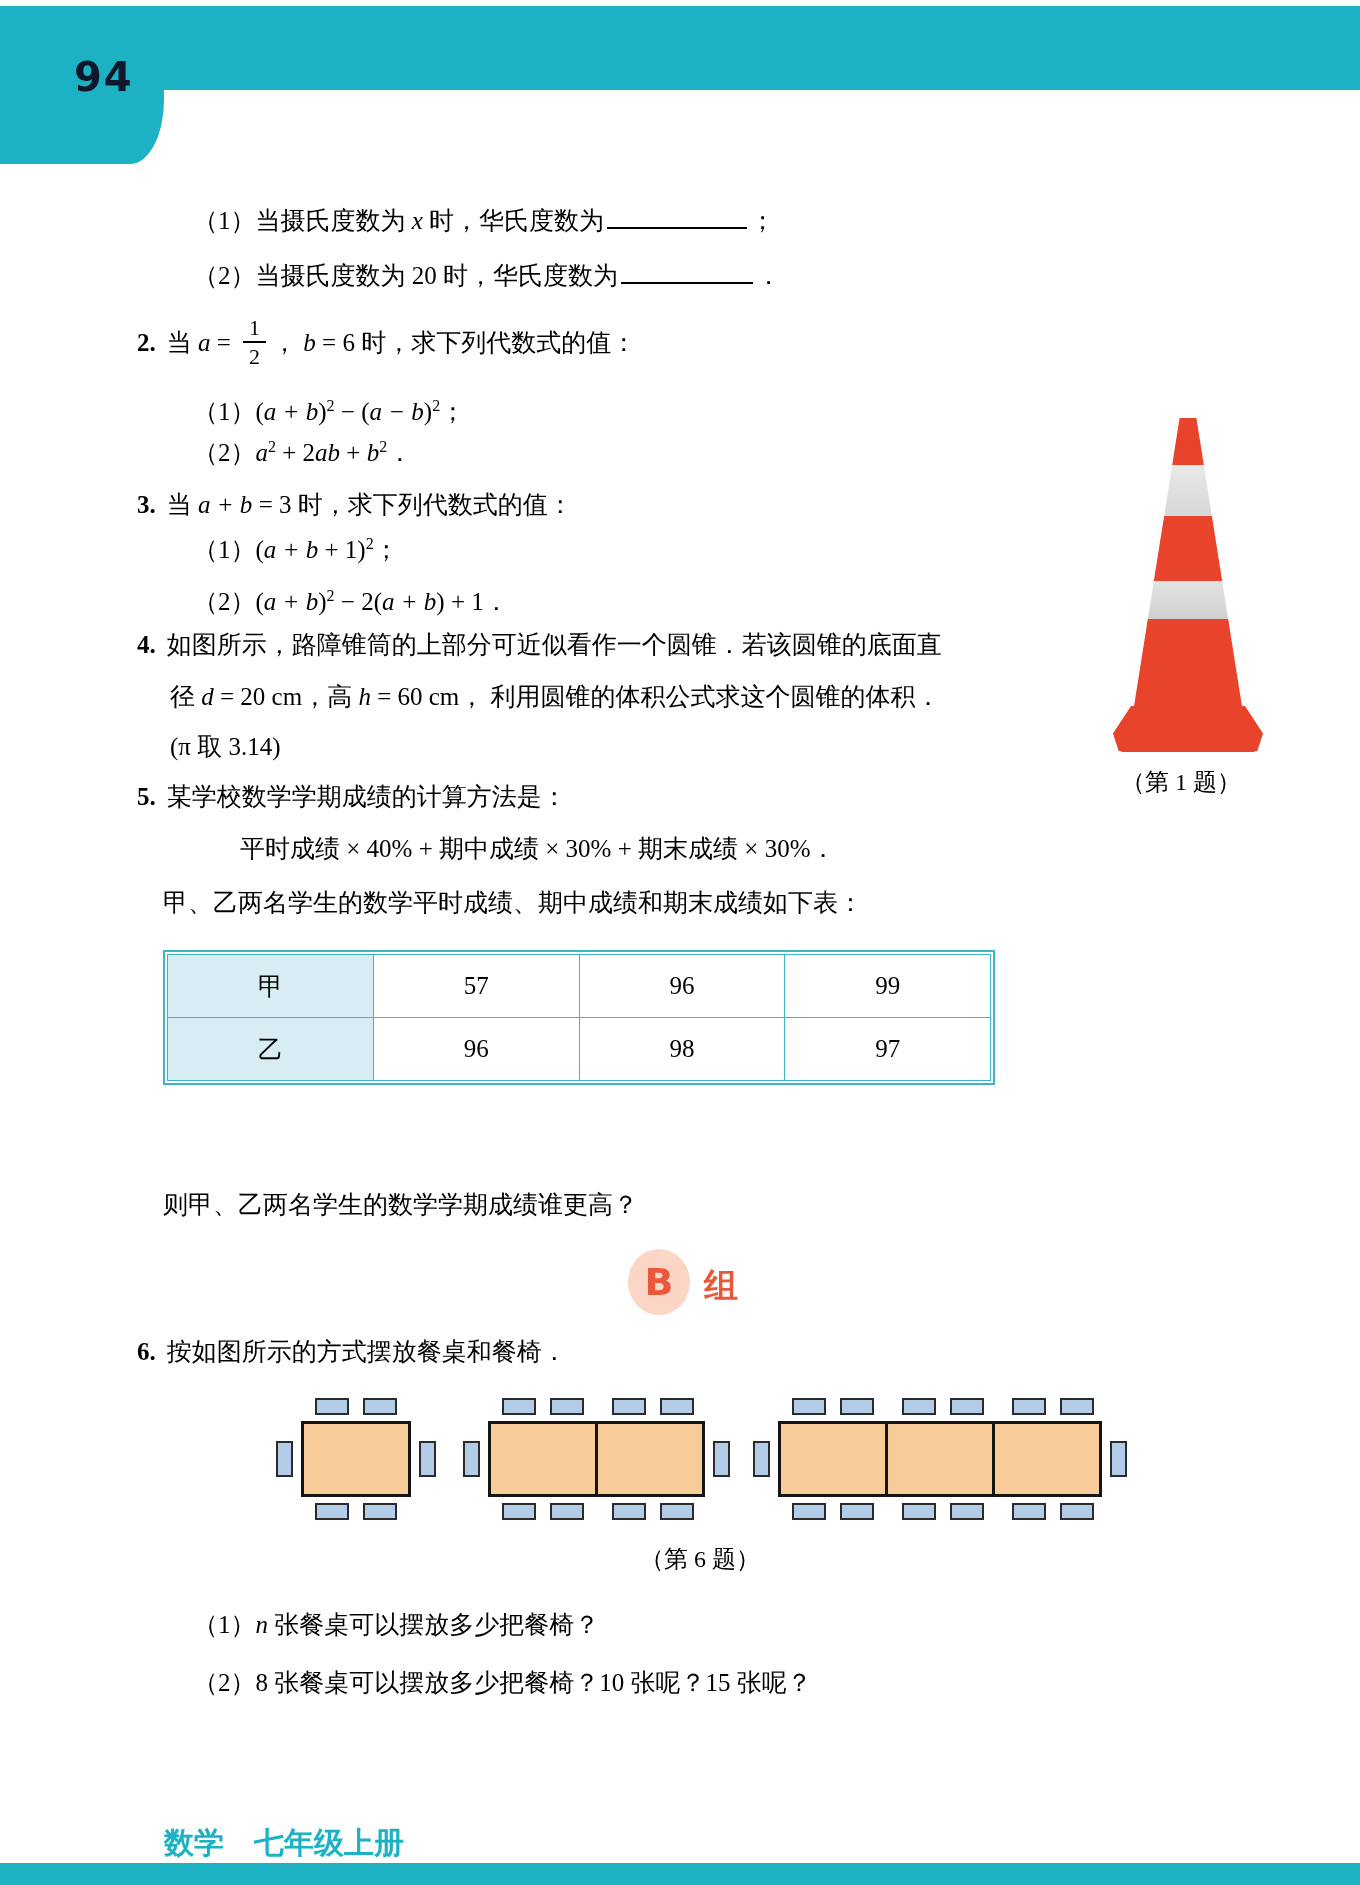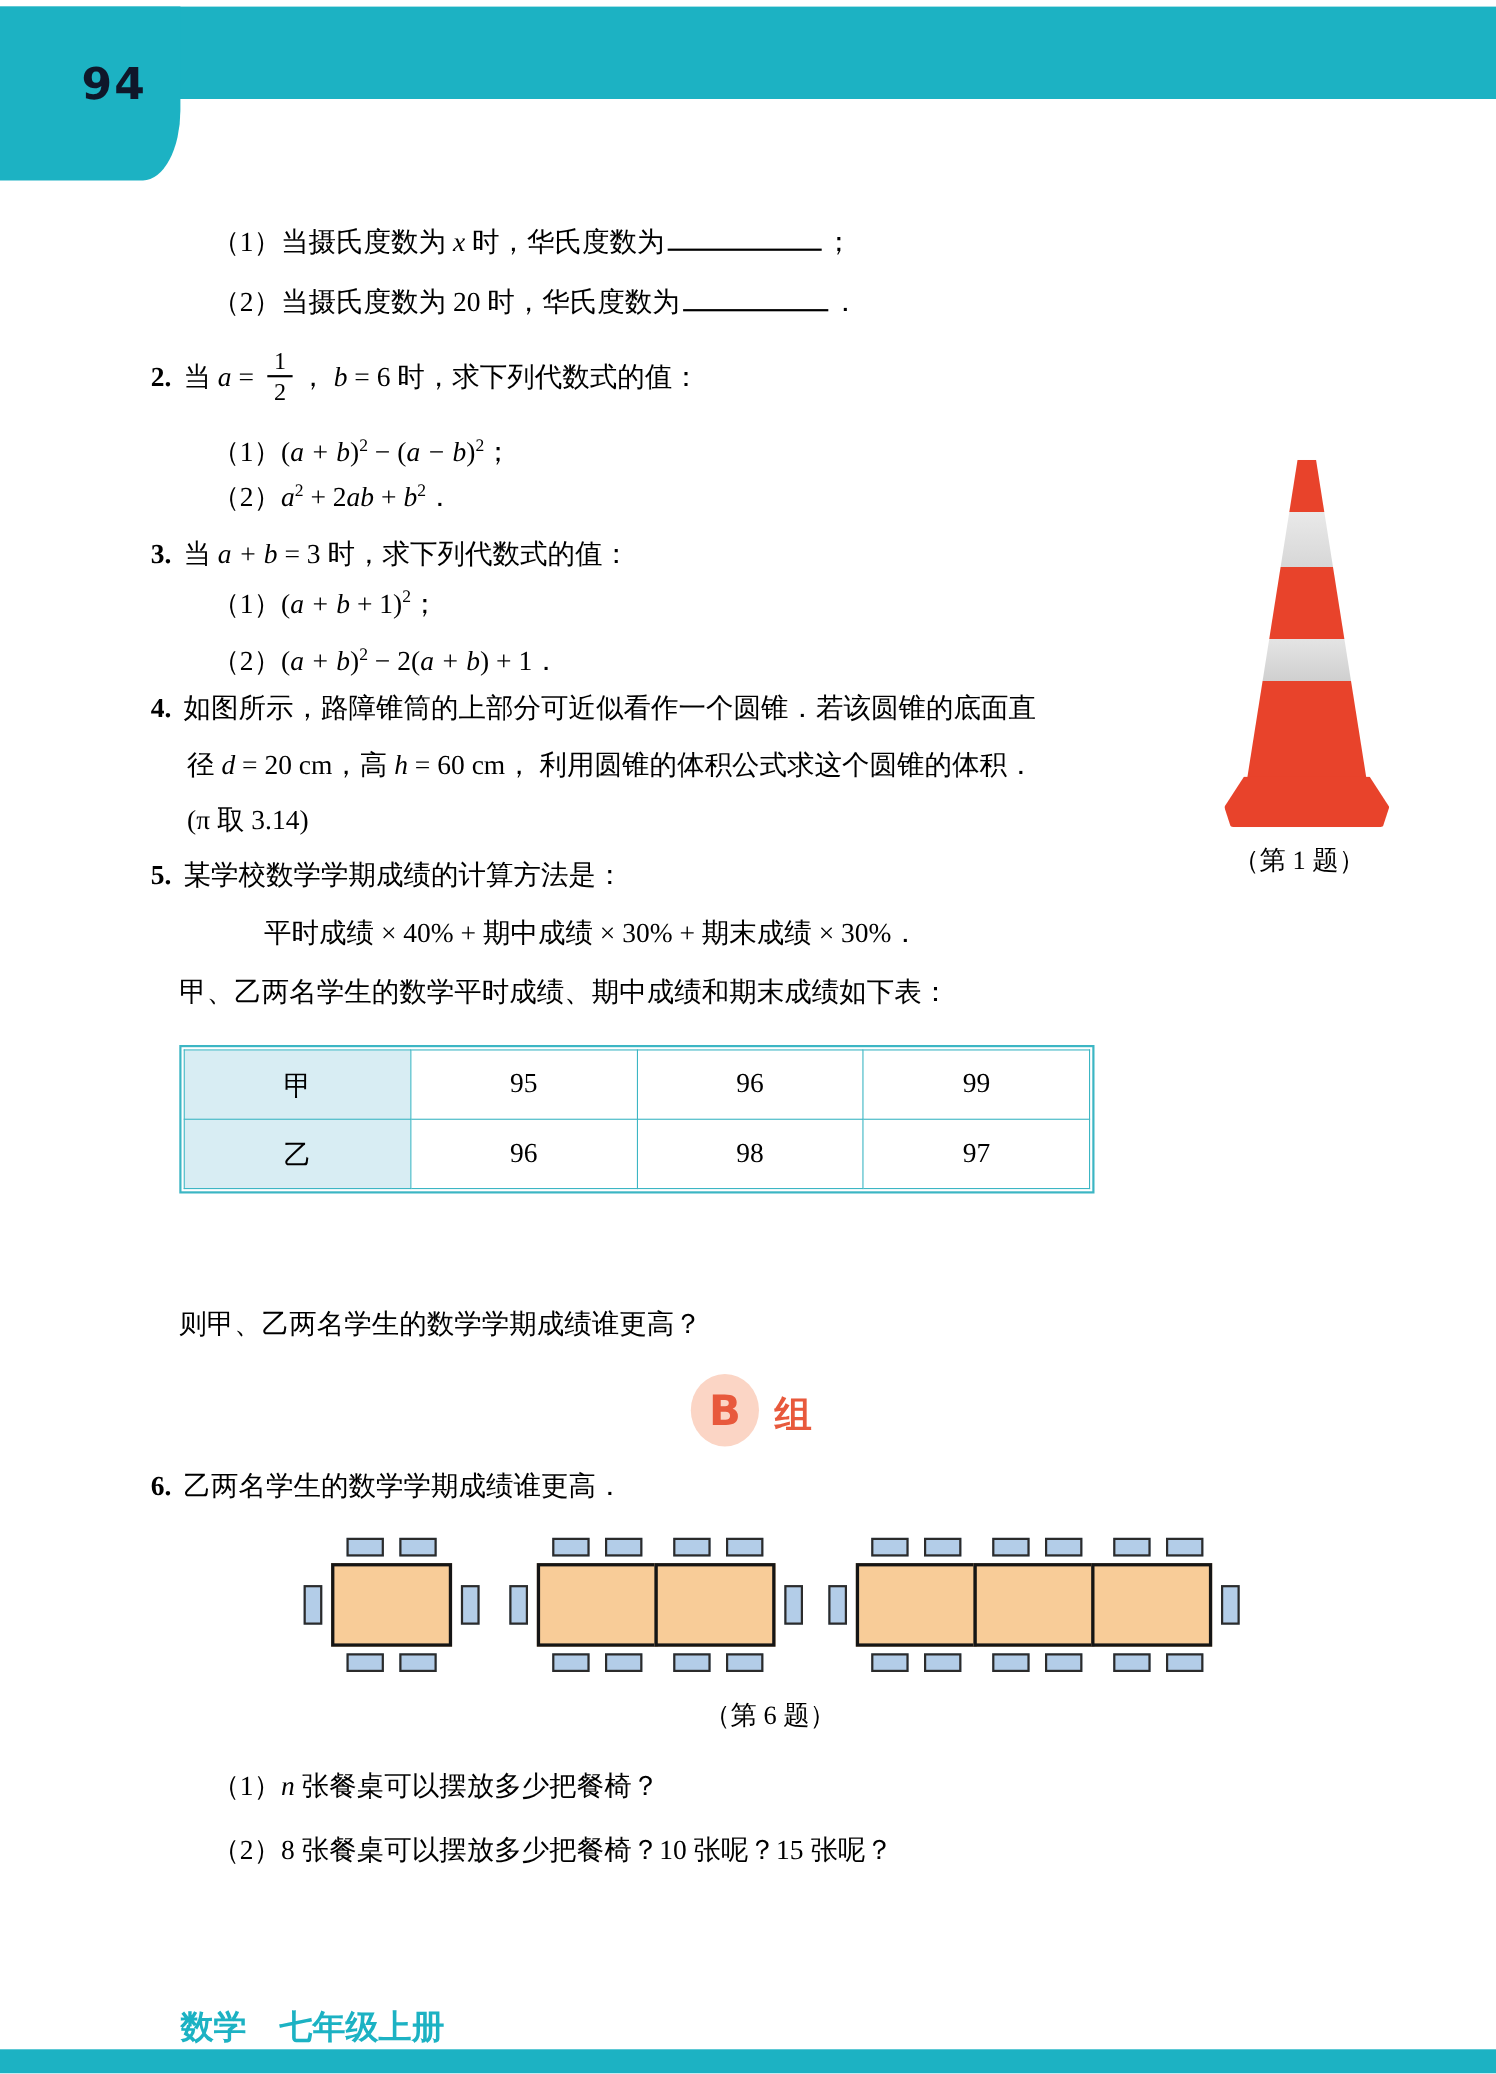--- a/index.html
+++ b/index.html
@@ -137,21 +137,21 @@
   <span class="num">5.</span><span>某学校数学学期成绩的计算方法是：</span>
 </div>
 <div class="line formula" style="top:832px">平时成绩 × 40% + 期中成绩 × 30% + 期末成绩 × 30%．</div>
 <div class="line flush" style="top:886px">甲、乙两名学生的数学平时成绩、期中成绩和期末成绩如下表：</div>
 
 <div class="table-wrap">
   <table>
     <tbody>
     <tr>
       <td class="rowlab">甲</td>
-      <td>95</td>
+      <td>57</td>
       <td>96</td>
       <td>99</td>
     </tr>
     <tr>
       <td class="rowlab">乙</td>
       <td>96</td>
       <td>98</td>
       <td>97</td>
     </tr>
   </tbody>
@@ -159,21 +159,21 @@
 </div>
 
 <div class="line flush" style="top:1188px">则甲、乙两名学生的数学学期成绩谁更高？</div>
 
 <div class="badge-circle">
   <span>B</span>
 </div>
 <div class="badge-label">组</div>
 
 <div class="line prob" style="top:1335px">
-  <span class="num">6.</span><span>乙两名学生的数学学期成绩谁更高．</span>
+  <span class="num">6.</span><span>按如图所示的方式摆放餐桌和餐椅．</span>
 </div>
 
 <div id="diagram">
     <div class="tgroup" style="left: 276px;">
       <div class="chair-row top">
         <div class="chair-pair">
           <div class="chair h"></div>
           <div class="chair h"></div>
         </div>
       </div>

